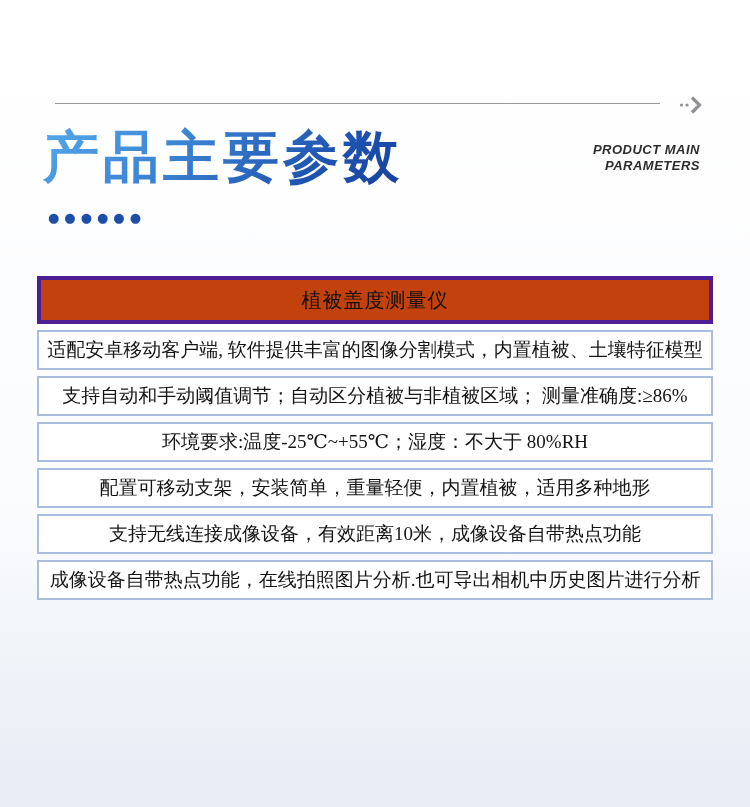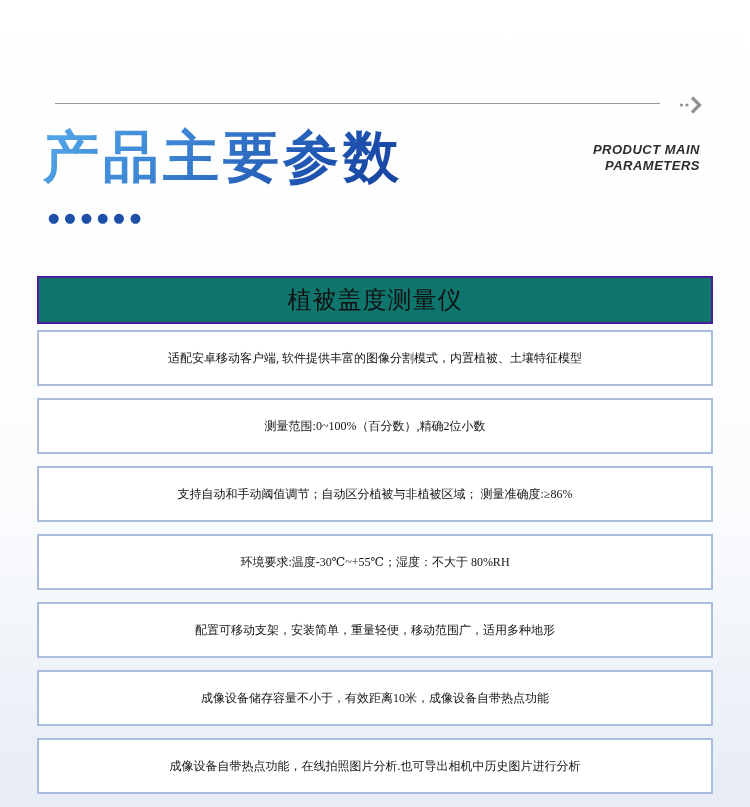--- a/index.html
+++ b/index.html
@@ -73,39 +73,39 @@
   .spec-table {
     position: absolute;
     left: 37px;
     top: 276px;
     width: 676px;
   }
   .spec-header {
     box-sizing: border-box;
     height: 48px;
     margin-bottom: 6px;
-    background: #0f766e;
-    border: 2px solid #4c1d95;
+    background: #c2410c;
+    border: 4px solid #4c1d95;
     display: flex;
     align-items: center;
     justify-content: center;
-    font-size: 24px;
+    font-size: 20px;
     color: #111111;
     letter-spacing: 1px;
   }
   .spec-row {
     box-sizing: border-box;
-    height: 56px;
-    margin-bottom: 12px;
+    height: 40px;
+    margin-bottom: 6px;
     background: #ffffff;
     border: 2px solid #aabdde;
     display: flex;
     align-items: center;
     justify-content: center;
-    font-size: 12px;
+    font-size: 19px;
     color: #141414;
     white-space: nowrap;
   }
 </style>
 </head>
 <body>
 
 <div class="divider"></div>
 
 <div class="arrow-wrap">
@@ -119,19 +119,18 @@
 <div class="title-cn">产品主要参数</div>
 <div class="title-dots">●●●●●●</div>
 <div class="title-en">
   <div>PRODUCT MAIN</div>
   <div>PARAMETERS</div>
 </div>
 
 <div class="spec-table">
   <div class="spec-header">植被盖度测量仪</div>
   <div class="spec-row">适配安卓移动客户端, 软件提供丰富的图像分割模式，内置植被、土壤特征模型</div>
-  <div class="spec-row">测量范围:0~100%（百分数）,精确2位小数</div>
   <div class="spec-row">支持自动和手动阈值调节；自动区分植被与非植被区域； 测量准确度:≥86%</div>
-  <div class="spec-row">环境要求:温度-30℃~+55℃；湿度：不大于 80%RH</div>
-  <div class="spec-row">配置可移动支架，安装简单，重量轻便，移动范围广，适用多种地形</div>
-  <div class="spec-row">成像设备储存容量不小于，有效距离10米，成像设备自带热点功能</div>
+  <div class="spec-row">环境要求:温度-25℃~+55℃；湿度：不大于 80%RH</div>
+  <div class="spec-row">配置可移动支架，安装简单，重量轻便，内置植被，适用多种地形</div>
+  <div class="spec-row">支持无线连接成像设备，有效距离10米，成像设备自带热点功能</div>
   <div class="spec-row">成像设备自带热点功能，在线拍照图片分析.也可导出相机中历史图片进行分析</div>
 </div>
 
 </body></html>

